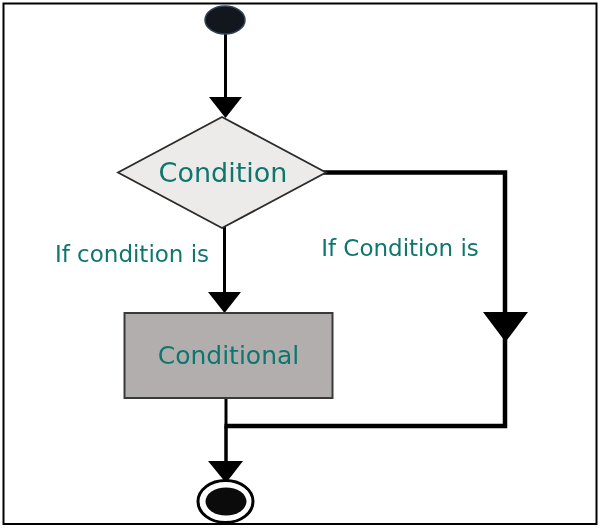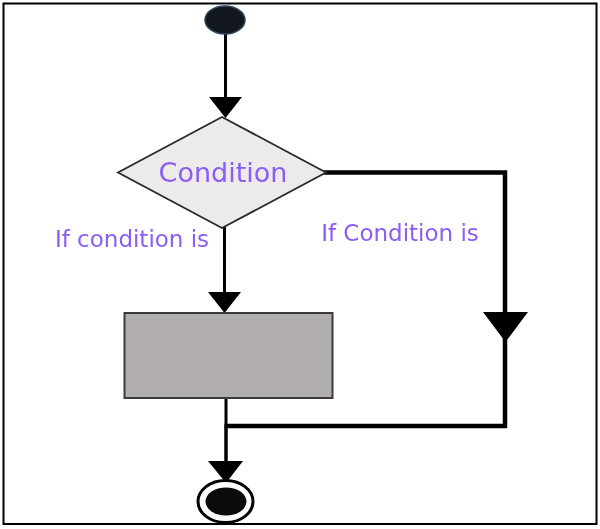--- a/index.html
+++ b/index.html
@@ -7,29 +7,29 @@
     position: relative;
     width: 600px;
     height: 529px;
     background: #ffffff;
     font-family: "DejaVu Sans", "Liberation Sans", sans-serif;
     overflow: hidden;
   }
   .stage svg { position: absolute; left: 0; top: 0; }
   .label {
     position: absolute;
-    color: #8b5cf6;
+    color: #0f766e;
     text-align: center;
     white-space: nowrap;
   }
   .decision-label {
     left: 112px; top: 157px; width: 222px;
     font-size: 27px; line-height: 32px;
   }
-  .branch-label { font-size: 23px; line-height: 31px; }
+  .branch-label { font-size: 23px; line-height: 31px; margin-top: 15px; }
   .true-label  { left: 22px;  top: 224px; width: 220px; }
   .false-label { left: 290px; top: 218px; width: 220px; }
   .process-label {
     left: 124px; top: 313px; width: 209px; height: 85px;
     display: flex; flex-direction: column;
     align-items: center; justify-content: center;
     font-size: 25px; line-height: 33px;
   }
 </style>
 </head>
@@ -75,15 +75,16 @@
 
   <div class="label branch-label true-label">
     <div>If condition is</div>
   </div>
 
   <div class="label branch-label false-label">
     <div>If Condition is</div>
   </div>
 
   <div class="label process-label">
+    <div>Conditional</div>
   </div>
 
 </div>
 
 </body></html>

